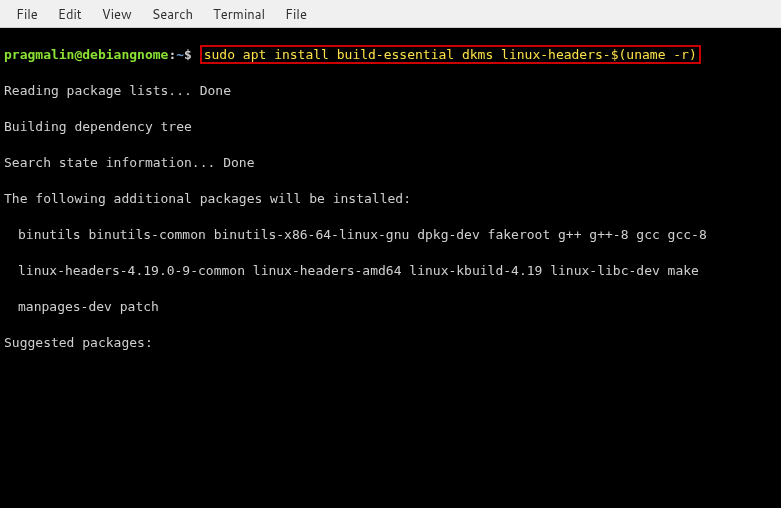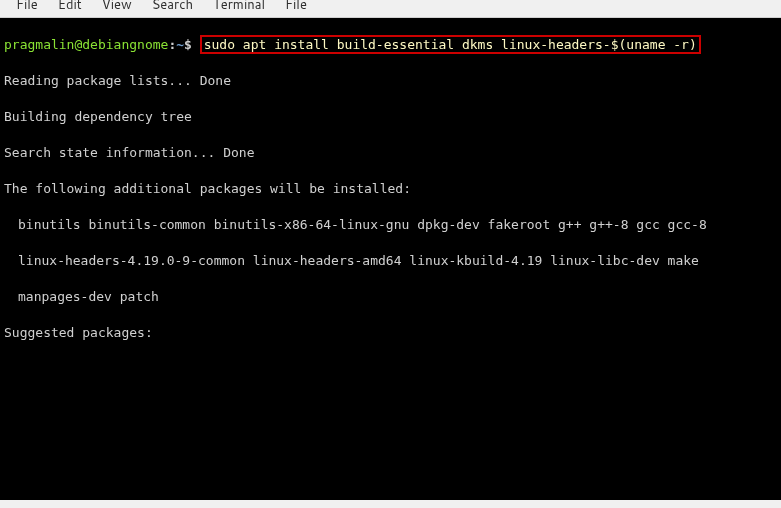--- a/index.html
+++ b/index.html
@@ -6,50 +6,50 @@
   body {
     font-family: "DejaVu Sans Mono", "Liberation Mono", monospace;
     font-size: 13px;
     background: #f0f0f0;
     width: 781px;
     height: 508px;
     overflow: hidden;
   }
   .menubar {
     background: #f0f0f0;
-    height: 18px;
+    height: 28px;
     display: flex;
-    align-items: flex-end;
+    align-items: center;
     padding: 0 6px;
     border-bottom: 1px solid #d0d0d0;
     font-family: "Cantarell", "DejaVu Sans", sans-serif;
     font-size: 13px;
     color: #2e2e2e;
   }
   .menubar .menu-item {
     padding: 4px 10px;
     cursor: pointer;
   }
   .terminal {
     background: #000000;
     color: #d0d0d0;
     padding: 0 4px 4px 4px;
     height: calc(508px - 26px);
     line-height: 18px;
     white-space: pre;
     font-size: 13px;
     letter-spacing: 0px;
   }
-  .prompt-user { color: #8ae234; font-weight: normal; }
+  .prompt-user { color: #8ae234; font-weight: bold; }
   .prompt-colon { color: #d0d0d0; font-weight: bold; }
   .prompt-path { color: #729fcf; font-weight: bold; }
   .cmd-highlight {
     border: 2px solid #cc0000;
     padding: 0 2px;
-    color: #fef9c3;
+    color: #fde047;
   }
   .line { display: block; }
   .indent { padding-left: 14px; }
 </style>
 </head>
 <body>
 
 <div class="menubar">
   <span class="menu-item">File</span>
   <span class="menu-item">Edit</span>

